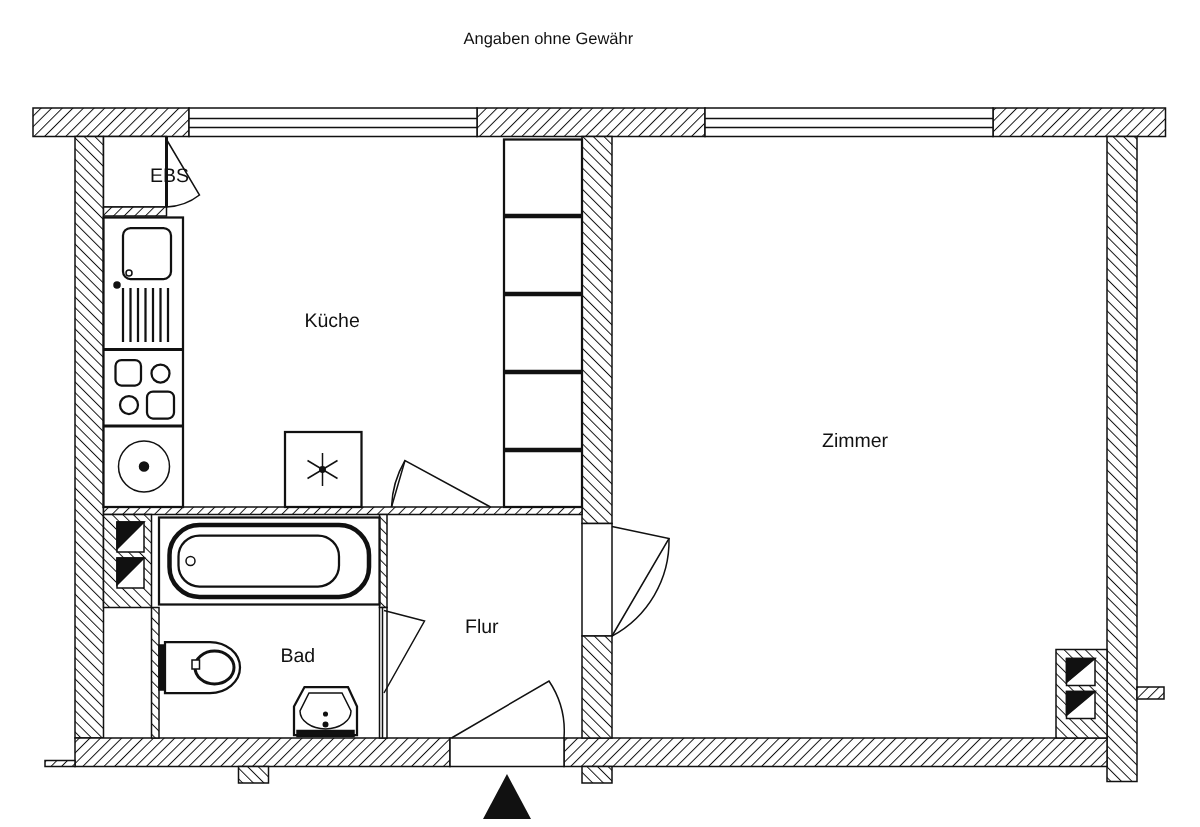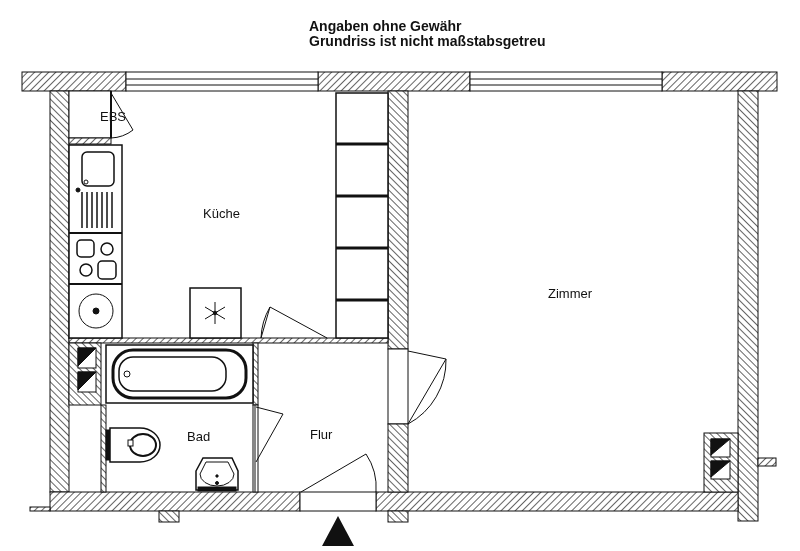--- a/index.html
+++ b/index.html
@@ -1,27 +1,26 @@
 <!DOCTYPE html>
 <html><head>
   <meta charset="utf-8">
   <style>
     html, body { margin: 0; padding: 0; background: #ffffff; }
     body { width: 800px; height: 551px; position: relative; overflow: hidden; font-family: "Liberation Sans", sans-serif; }
-    .disclaimer { position: absolute; left: 309px; top: 19px; font-size: 14px; line-height: 15px; color: #111; font-weight: bold; }
+    .disclaimer { position: absolute; left: 309px; top: 19px; font-size: 11px; line-height: 15px; color: #111; }
     .disclaimer div { white-space: nowrap; }
     svg#plan { position: absolute; left: 0; top: 0; }
     .room-label { position: absolute; font-size: 13px; color: #111; white-space: nowrap; }
   </style>
 </head>
 <body>
 
 <div class="disclaimer">
   <div>Angaben ohne Gewähr</div>
-  <div>Grundriss ist nicht maßstabsgetreu</div>
 </div>
 
 <svg id="plan" width="800" height="551" viewBox="0 0 800 551" xmlns="http://www.w3.org/2000/svg">
   <defs>
     <pattern id="hatchA" patternUnits="userSpaceOnUse" width="5" height="5" patternTransform="rotate(45)">
       <rect width="5" height="5" fill="#fff"></rect>
       <line x1="0" y1="0" x2="0" y2="5" stroke="#111" stroke-width="1.3"></line>
     </pattern>
     <pattern id="hatchB" patternUnits="userSpaceOnUse" width="5" height="5" patternTransform="rotate(-45)">
       <rect width="5" height="5" fill="#fff"></rect>
@@ -184,13 +183,13 @@
     <rect x="198" y="487" width="38" height="4" fill="#111"></rect>
   </g>
 
   <polygon points="338,516 322,546 354,546" fill="#111"></polygon>
 </svg>
 
 <div class="room-label" style="left:76px; top:109px;margin-left:24px;">EBS</div>
 <div class="room-label" style="left:203px; top:206px;">Küche</div>
 <div class="room-label" style="left:548px; top:286px;text-align:center;">Zimmer</div>
 <div class="room-label" style="left:187px; top:429px;">Bad</div>
-<div class="room-label" style="left:310px; top:427px;">Flur</div>
+<div class="room-label" style="left:310px; top:410px;">Flur</div>
 
 </body></html>

